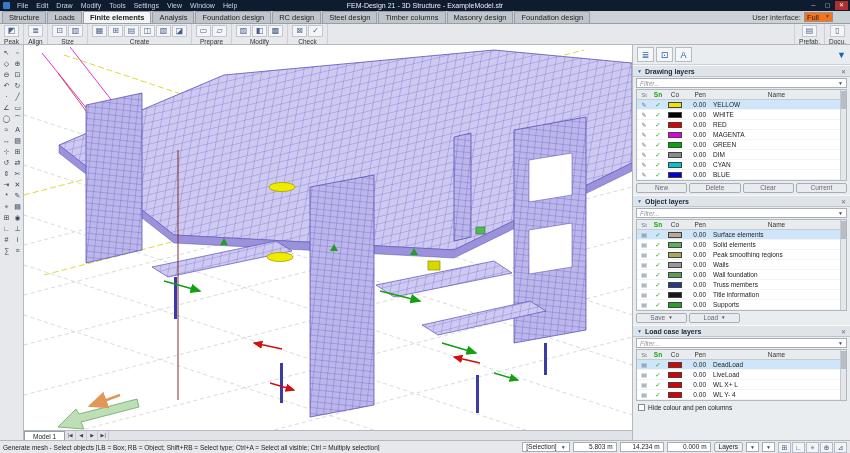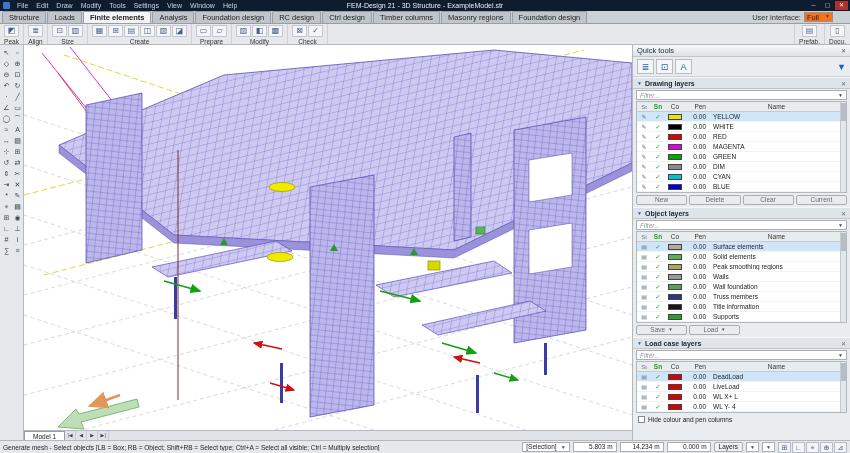--- a/index.html
+++ b/index.html
@@ -123,23 +123,23 @@
 
   <div class="tabbar">
     <div class="tabs">
 
     <span class="tab">Structure</span>
         <span class="tab">Loads</span>
         <span class="tab active">Finite elements</span>
         <span class="tab">Analysis</span>
         <span class="tab">Foundation design</span>
         <span class="tab">RC design</span>
-        <span class="tab">Ctrl design</span>
+        <span class="tab">Steel design</span>
         <span class="tab">Timber columns</span>
-        <span class="tab">Masonry regions</span>
+        <span class="tab">Masonry design</span>
         <span class="tab">Foundation design</span>
       </div>
     <div class="ui-right">
       <span class="ui-label">User interface:</span>
       <span class="ui-select">
           <span>Full</span>
           <span class="chev">▼</span>
         </span>
     </div>
   </div>
@@ -348,24 +348,20 @@
 
       <span class="model-tab">Model 1</span>
     <span class="nav-btn">|◀</span>
         <span class="nav-btn">◀</span>
         <span class="nav-btn">▶</span>
         <span class="nav-btn">▶|</span>
       </div>
   </div>
 
   <div class="right-panel">
-    <div class="panel-header">
-      <span>Quick tools</span>
-      <span class="ph-x">✕</span>
-    </div>
     <div class="qt-icons">
       <div class="qt-left">
 
       <span class="qt-icon">≣</span>
           <span class="qt-icon">⊡</span>
           <span class="qt-icon">A</span>
         </div>
       <span class="filter-funnel">▼</span>
     </div>
 

